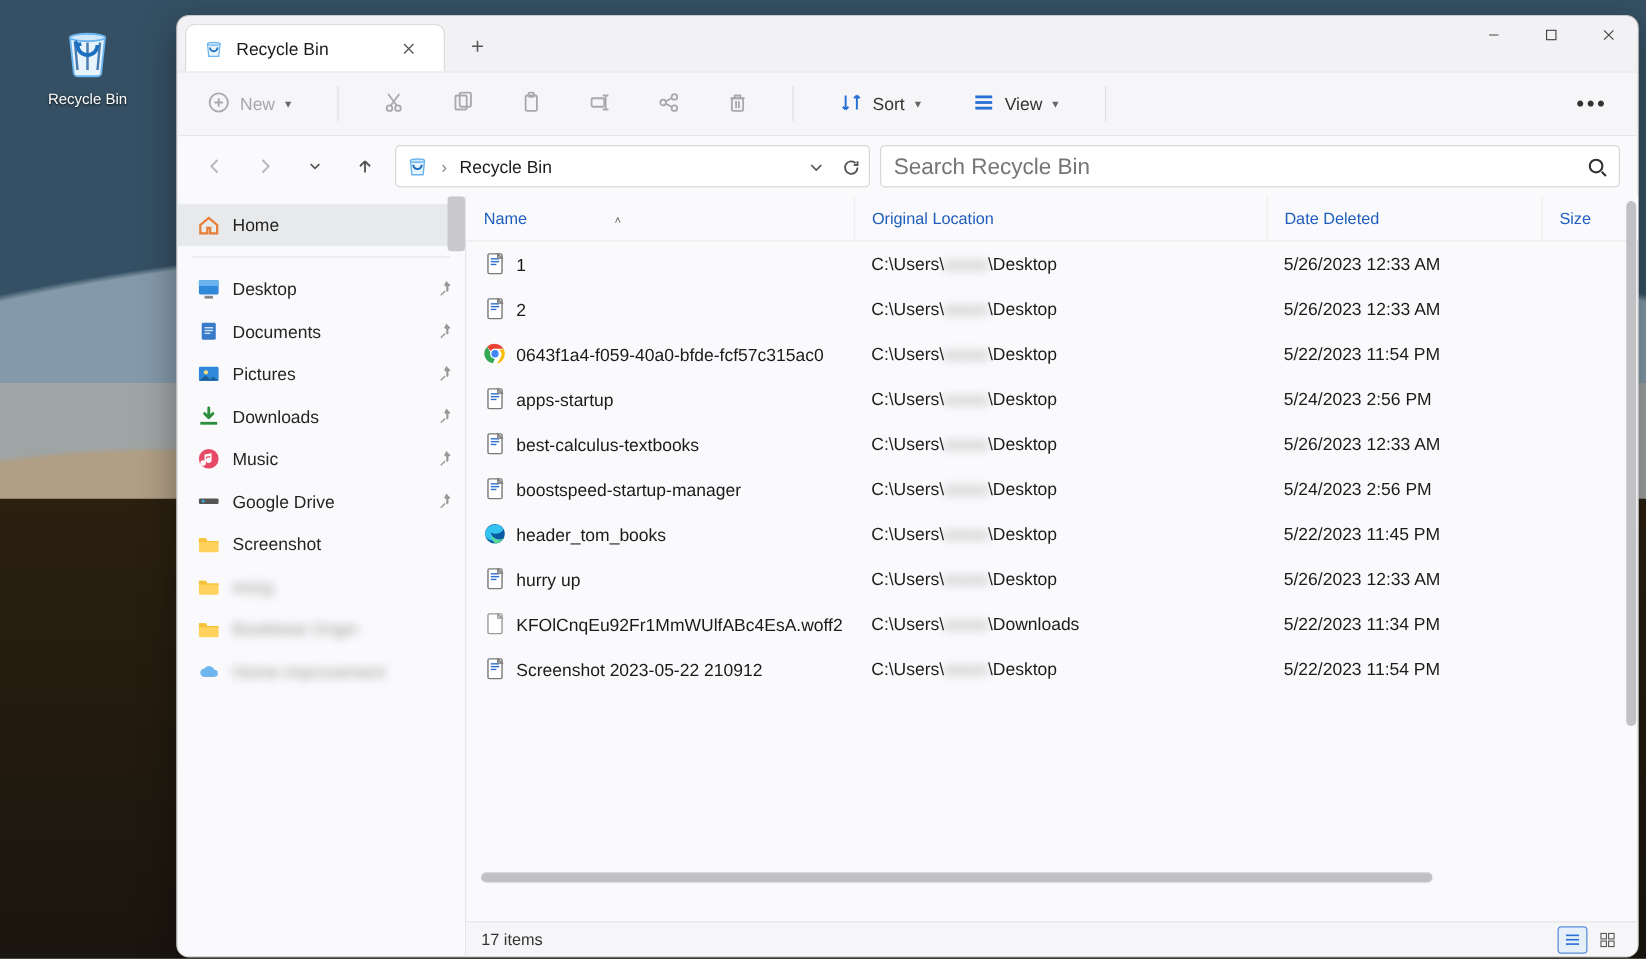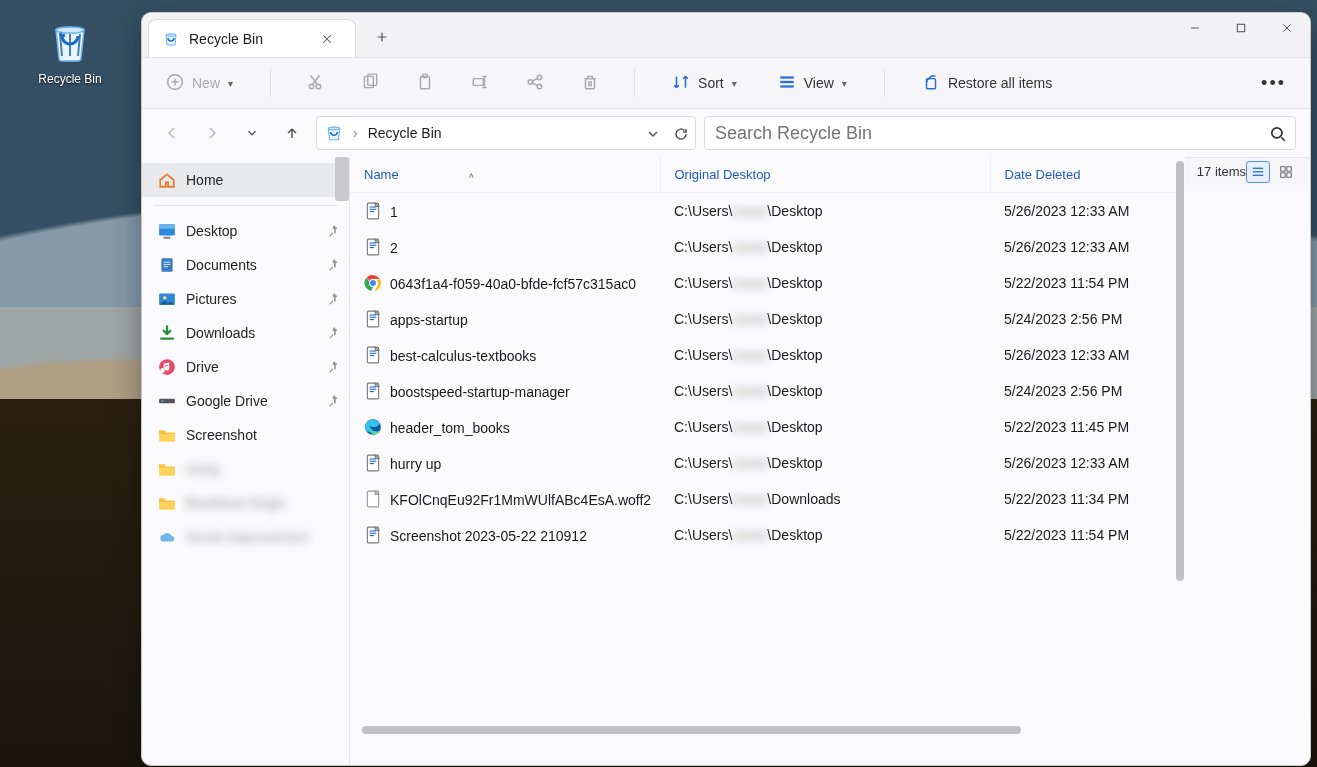--- a/index.html
+++ b/index.html
@@ -54,31 +54,31 @@
       display:flex; align-items:center; padding: 0 6px 0 8px; gap: 10px; font-size: 14px;}
     .addr .icn { width:18px; height:18px; display:inline-flex; }
     .addr .bc-sep { color:#888; }
     .addr-actions { margin-left:auto; display:flex; gap:12px; color:#555; }
     .addr-actions .icn { width:16px; height:16px; cursor:pointer; }
     .search { flex: 1; height: 34px; border: 1px solid #d7d7d9; border-radius:4px; background:#fff; display:flex; align-items:center; padding:0 10px; }
     .search input { border:none; outline:none; flex:1; font-size:18px; background:transparent; }
     .search .icn { width:16px; height:16px; color:#333; }
 
     .body { flex:1; display:flex; min-height:0; }
-    .sidebar { width:208px; border-right: 1px solid #e6e6e8; padding: 6px 0 6px 0; overflow:hidden; position:relative; }
+    .sidebar { width:231px; border-right: 1px solid #e6e6e8; padding: 6px 0 6px 0; overflow:hidden; position:relative; }
     .side-item { height: 34px; display:flex; align-items:center; gap:10px; padding: 0 12px 0 16px;
        font-size:14px; color:#242424; position:relative; }
     .side-item.sel { background:#e7e9eb; }
     .side-item .icn { width:18px; height:18px; }
     .side-item .pin { position:absolute; right:8px; color:#999; width:14px; height:14px; }
     .side-hr { height:1px; background:#e5e5e7; margin: 8px 12px; }
     .side-scroll { position:absolute; top:0; right:0; width:14px; height:44px; border-radius:3px; background:#c9c9cd; }
 
     
-    .files-wrap { flex:1; display:flex; flex-direction:row; min-width:0; position:relative; }
+    .files-wrap { flex:1; display:flex; flex-direction:column; min-width:0; position:relative; }
     .files { flex:1; overflow:hidden; position:relative; padding-top: 0; }
     table.ft { width: calc(100% - 12px); border-collapse: collapse; table-layout: fixed; }
     .ft th { text-align:left; font-weight:400; color:#1e5dbc; padding: 10px 8px 10px 14px;
       border-right: 1px solid #eee; border-bottom:1px solid #eee; font-size:13px; position:sticky; top:0; background:#fafafc; }
     .ft th:last-child { border-right:none; }
     .ft td { padding: 9px 8px 9px 14px; font-size:14px; white-space:nowrap; overflow:hidden; text-overflow:ellipsis; }
     .ft td .icn { width:16px; height:16px; margin-right:10px; vertical-align:-3px; display:inline-block; }
     .blur { filter: blur(4px); color:#999;}
     .sort-ind { display:inline-block; margin-left:70px; font-size:9px; color:#666; }
     .fscroll-v { position:absolute; top:4px; right:0; bottom:44px; width:10px; }
@@ -355,26 +355,20 @@
       <span class="chev">▾</span>
     </div>
     <div class="tool-btn">
       <span class="icn"><svg viewBox="0 0 16 16">
             <use href="#i-view"></use>
           </svg></span>
       <span>View</span>
       <span class="chev">▾</span>
     </div>
     <div class="tb-sep"></div>
-    <div class="tool-btn">
-      <span class="icn"><svg viewBox="0 0 16 16">
-            <use href="#i-restore2"></use>
-          </svg></span>
-      <span>Restore all items</span>
-    </div>
     <div style="flex:1"></div>
     <div class="more">•••</div>
   </div>
 
   <div class="navrow u">
     <div class="nav-icn disabled">
         <svg viewBox="0 0 16 16" width="16">
           <path d="M10 3L5 8l5 5" fill="none" stroke="currentColor" stroke-width="1.5"></path>
         </svg>
       </div>
@@ -466,21 +460,21 @@
               </svg></span>
             <span>Downloads</span>
             <span class="pin"><svg viewBox="0 0 16 16">
                 <use href="#i-pin"></use>
               </svg></span>
           </div>
           <div class="side-item">
             <span class="icn"><svg viewBox="0 0 16 16">
                 <use href="#i-music"></use>
               </svg></span>
-            <span>Drive</span>
+            <span>Music</span>
             <span class="pin"><svg viewBox="0 0 16 16">
                 <use href="#i-pin"></use>
               </svg></span>
           </div>
           <div class="side-item">
             <span class="icn"><svg viewBox="0 0 16 16">
                 <use href="#i-drive"></use>
               </svg></span>
             <span>Google Drive</span>
             <span class="pin"><svg viewBox="0 0 16 16">
@@ -519,21 +513,21 @@
         <table class="ft">
           <colgroup>
             <col id="col-name" style="width: 310px;">
               <col id="col-orig" style="width: 330px;">
               <col id="col-date" style="width: 220px;">
               <col id="col-size" style="width: 80px;">
           </colgroup>
           <thead>
               <tr>
             <th><span>Name</span><span class="sort-ind">˄</span></th>
-            <th><span>Original Desktop</span></th>
+            <th><span>Original Location</span></th>
             <th><span>Date Deleted</span></th>
             <th><span>Size</span></th>
           </tr>
             </thead>
           <tbody id="file-rows">
               <tr class="row">
                 <td><span class="icn"><svg viewBox="0 0 16 16">
                       <use href="#i-doc"></use>
                     </svg></span>1</td>
                 <td>C:\Users\<span class="blur">xxxxx</span>\Desktop</td>

